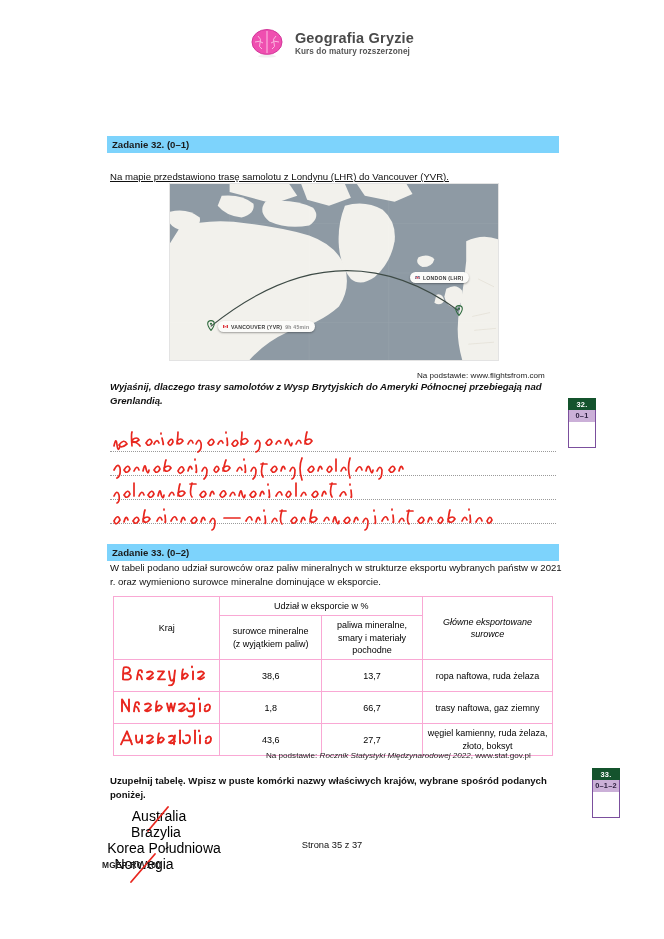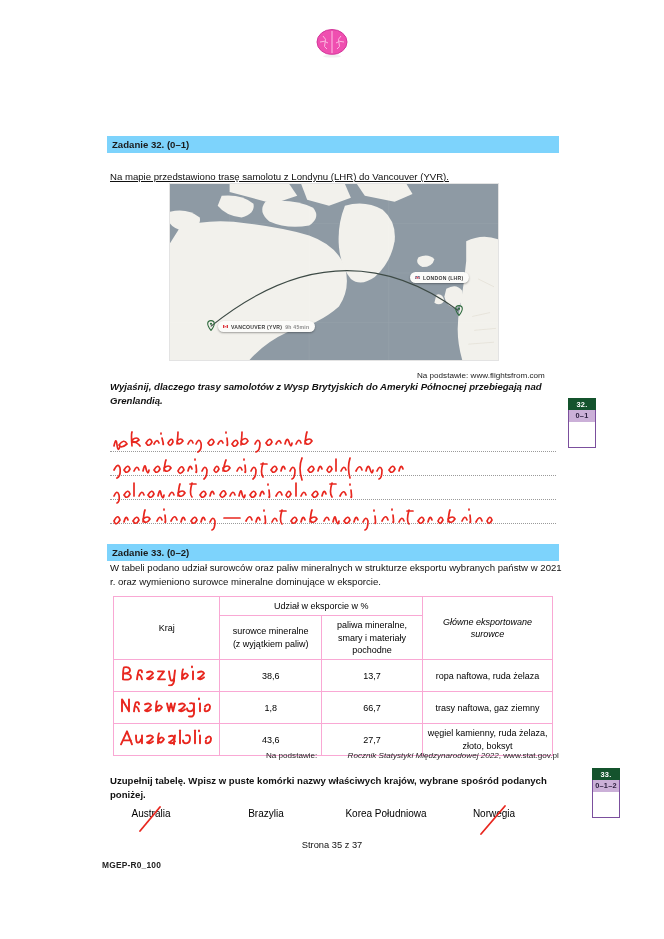--- a/index.html
+++ b/index.html
@@ -43,21 +43,21 @@
   .body-text {
     position: absolute; left: 110px;
     font-size: 9.6px; line-height: 14.2px;
     color: #111;
   }
   .bold { font-weight: bold; }
   .src-note {
     position: absolute;
     font-size: 8.1px; color: #222;
   }
-  .src-note i { font-style: italic; margin-left: 28px; }
+  .src-note i { font-style: italic; }
 
   
   .map-wrap {
     position: absolute; left: 169px; top: 183px;
     width: 330px; height: 178px;
     background: #8e9aa4;
     overflow: hidden;
     border: 1px solid #e3e3e3;
   }
   .map-svg { position:absolute; inset:0; width:100%; height:100%; display:block; }
@@ -128,22 +128,22 @@
   }
   td.left-cell { text-align: left; padding-left: 6px; }
   td.country-cell { height: 32px; position: relative; }
   .hw-country {
     position: absolute; left: 4px; top: 50%;
     transform: translateY(-50%);
   }
 
   
   .options-row {
-    position: absolute; left: 92px; top: 808px; width: 446px;
-    display: flex; font-size: 10px;
+    position: absolute; left: 100px; top: 808px; width: 446px;
+    display: flex; font-size: 14px; flex-direction: column;
   }
   .opt { position: relative; text-align: center; }
   .strike { position: absolute; left: 50%; top: -4px; transform: translateX(-50%); }
 
   .footer-page {
     position: absolute; top: 840px; left: 0; width: 664px;
     text-align: center; font-size: 9.3px; color: #111;
   }
   .footer-code {
     position: absolute; top: 860px; left: 102px;
@@ -160,20 +160,24 @@
       <svg class="brain-icon" viewBox="0 0 34 30">
         <ellipse cx="17" cy="14" rx="15" ry="12.5" fill="#ef4fb0"></ellipse>
         <ellipse cx="17" cy="14" rx="15" ry="12.5" fill="none" stroke="#d3369a" stroke-width="1"></ellipse>
         <path d="M17 3 V25" stroke="#fbb8e0" stroke-width="1.1" fill="none"></path>
         <path d="M8 8 q4 3 2 7 q-2 4 2 6" stroke="#fbb8e0" stroke-width="1" fill="none"></path>
         <path d="M26 8 q-4 3 -2 7 q2 4 -2 6" stroke="#fbb8e0" stroke-width="1" fill="none"></path>
         <path d="M5 14 q5 -2 8 1" stroke="#fbb8e0" stroke-width="1" fill="none"></path>
         <path d="M29 14 q-5 -2 -8 1" stroke="#fbb8e0" stroke-width="1" fill="none"></path>
         <ellipse cx="17" cy="28.2" rx="9" ry="1.4" fill="#f0f0f0"></ellipse>
       </svg>
+    </span>
+    <span class="logo-text">
+      <span class="logo-title">Geografia Gryzie</span>
+      <span class="logo-sub">Kurs do matury rozszerzonej</span>
     </span>
   </div>
 </div>
 
 <div class="task-bar" style="top:136px;">Zadanie 32. (0–1)</div>
 <div class="body-text" style="top:170px; width:452px;text-decoration:underline;">Na mapie przedstawiono trasę samolotu z Londynu (LHR) do Vancouver (YVR).</div>
 
 <div class="map-wrap">
   <svg class="map-svg" viewBox="0 0 330 178" preserveAspectRatio="none">
     <rect x="0" y="0" width="330" height="178" fill="#8e9aa4"></rect>

